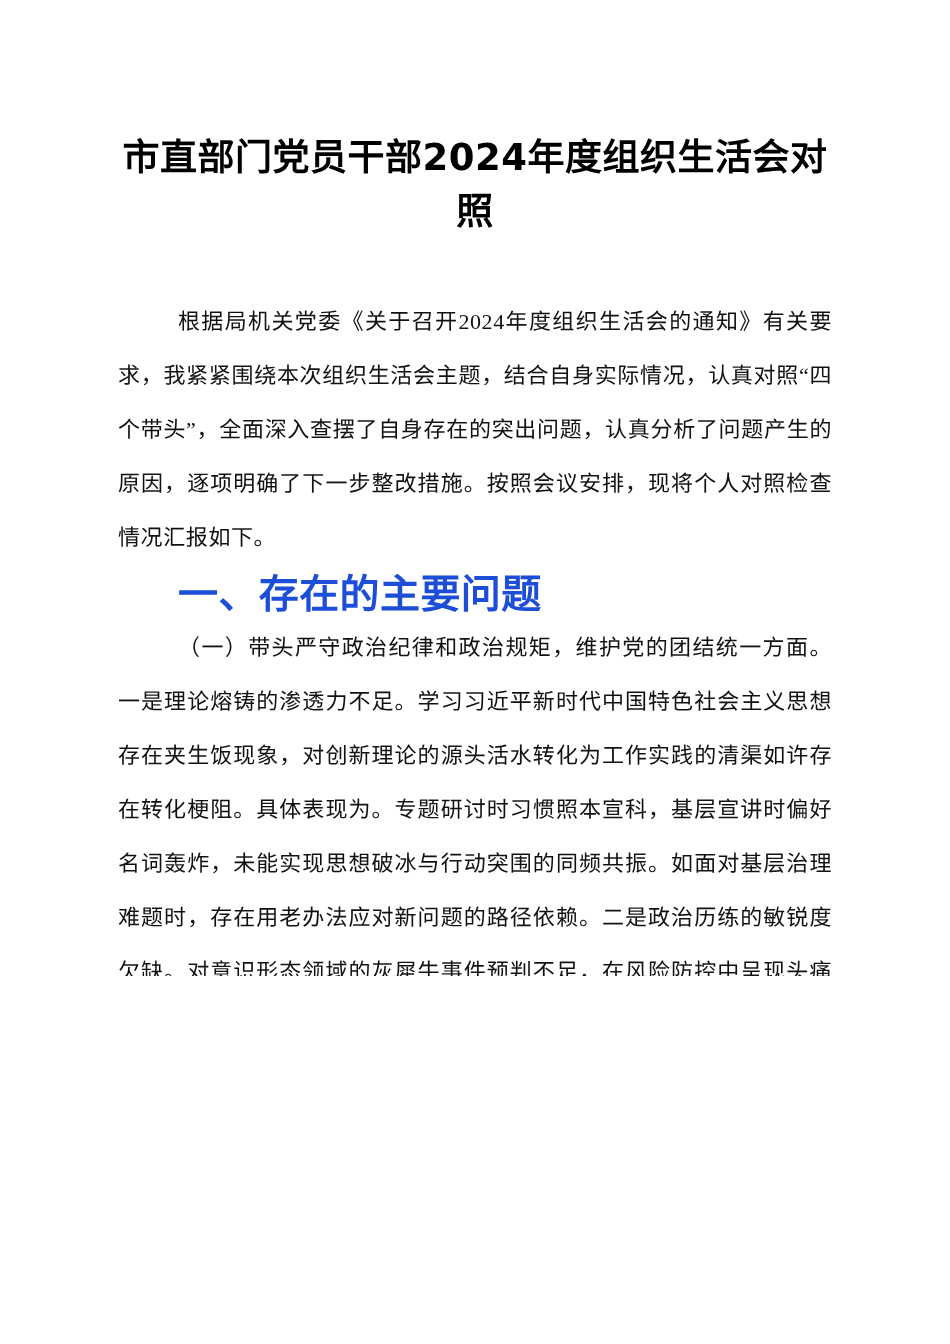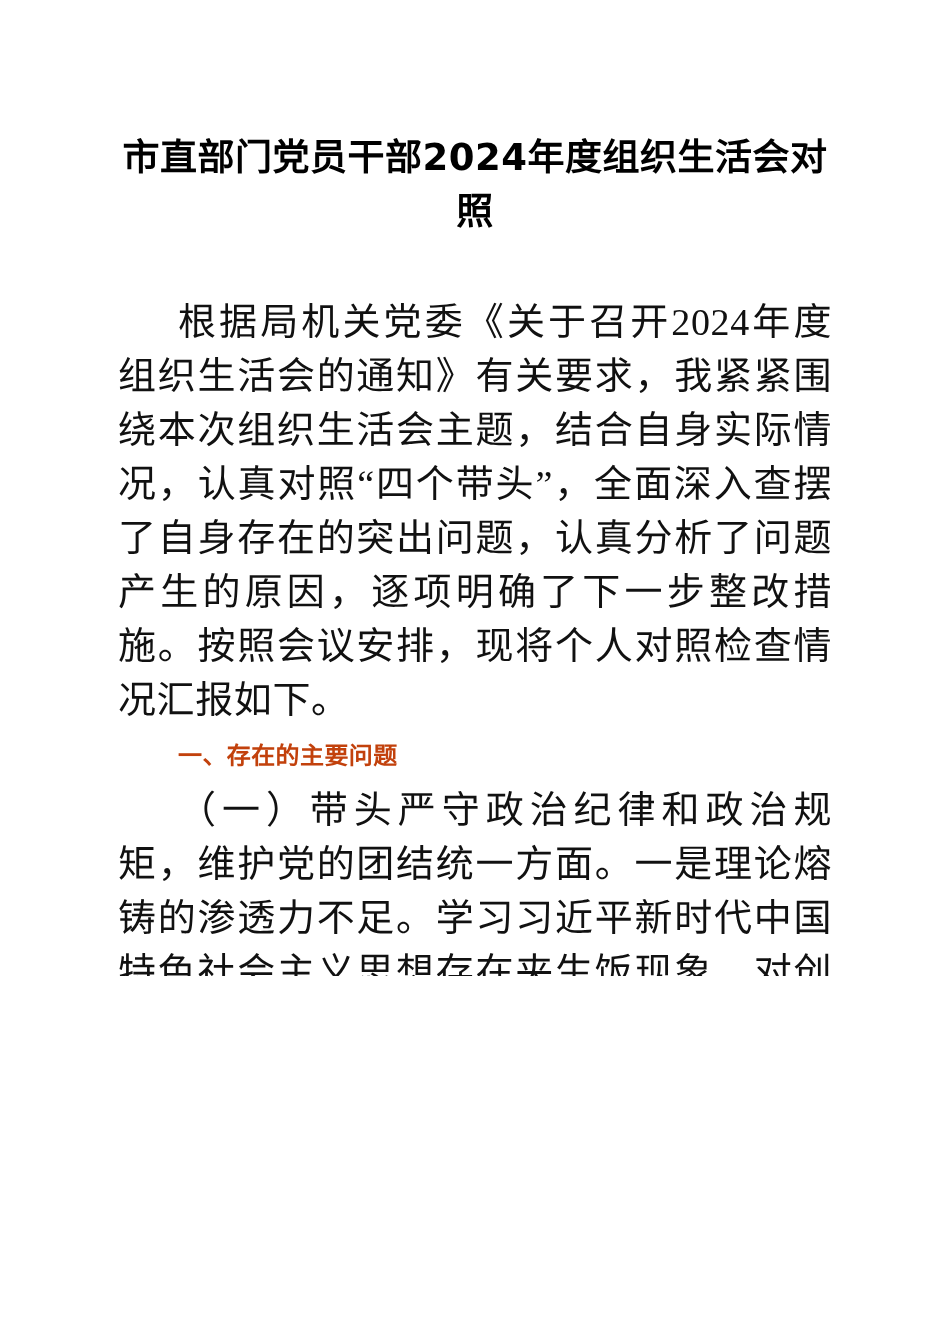--- a/index.html
+++ b/index.html
@@ -43,44 +43,44 @@
     text-align: center;
     letter-spacing: 0.5px;
     color: #000000;
     word-break: break-all;
   }
 
   
   .para {
     margin: 0;
     font-family: "Liberation Serif", "DejaVu Serif", serif;
-    font-size: 38px;
+    font-size: 22px;
     line-height: 54px;
     text-align: justify;
     text-align-last: left;
     text-indent: 60px;
     letter-spacing: 0.6px;
     word-break: break-all;
     color: #111111;
   }
 
   .para-first {
     margin-top: 56px;
   }
 
   
   .heading-1 {
     margin: 0;
     font-family: "DejaVu Sans", "Liberation Sans", sans-serif;
     font-weight: bold;
-    font-size: 24px;
+    font-size: 40px;
     line-height: 54px;
     text-indent: 60px;
     letter-spacing: 0.4px;
-    color: #c2410c;
+    color: #1d4ed8;
   }
 
   .spacer-sm { height: 2px; }
 </style>
 </head>
 <body>
 
 <div class="page">
   <div class="page-body">
 

